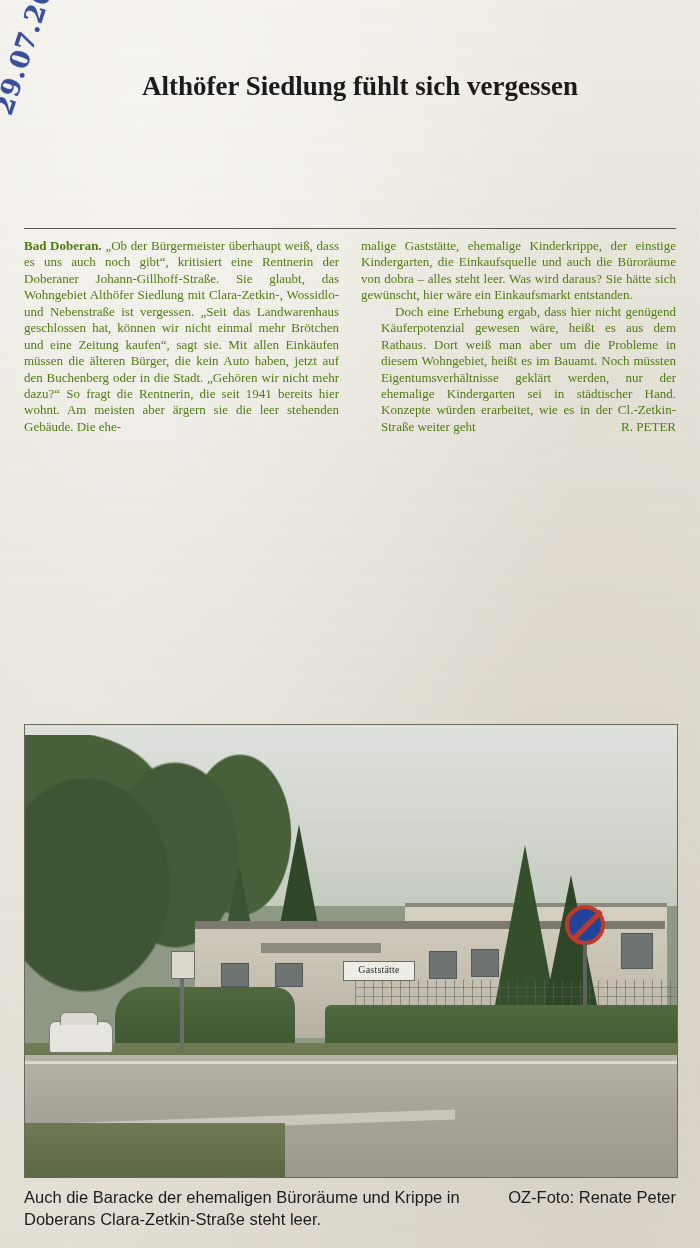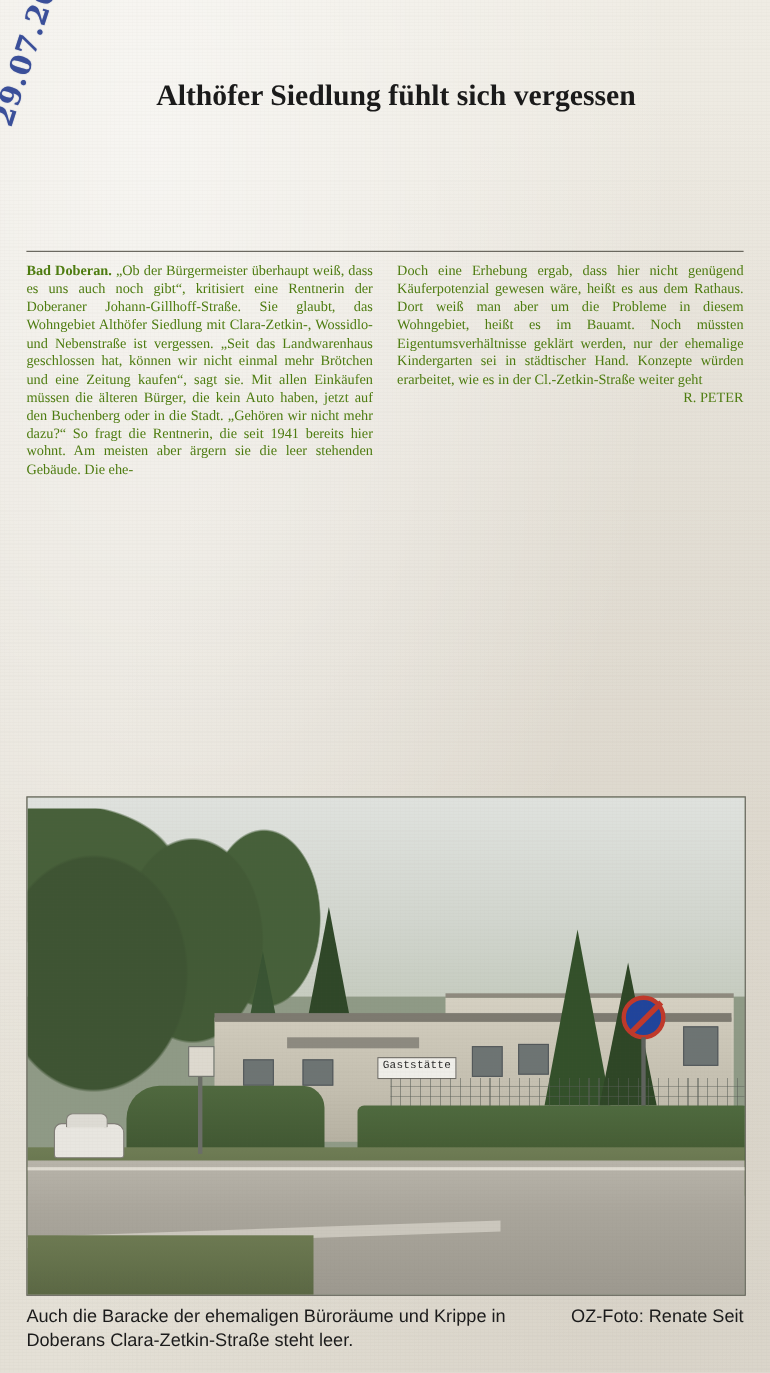--- a/index.html
+++ b/index.html
@@ -190,21 +190,21 @@
     position: absolute;
     left: 236px; top: 218px; width: 120px; height: 10px;
     background: #8d8a80;
   }
   .sign {
     position: absolute;
     left: 318px; top: 236px; width: 70px; height: 18px;
     background: #efeee9;
     border: 1px solid #6f6c64;
     color: #2a2a2a;
-    font-family: Liberation Mono, monospace;
+    font-family: Liberation Serif, serif;
     font-size: 10px;
     line-height: 16px;
     text-align: center;
     letter-spacing: 0.2px;
   }
   .no-parking {
     position: absolute;
     left: 540px; top: 180px; width: 40px; height: 40px;
     border-radius: 50%;
     background: #20449b;
@@ -323,20 +323,21 @@
     <div class="subheadline">Althöfer Siedlung fühlt sich vergessen</div>
   </div>
 
   <div class="rule rule-top"></div>
 
   <div class="columns">
     <div class="col">
       <p><span class="dateline">Bad Doberan.</span> <span>„Ob der Bürgermeister überhaupt weiß, dass es uns auch noch gibt“, kritisiert eine Rentnerin der Doberaner Johann-Gillhoff-Straße. Sie glaubt, das Wohngebiet Althöfer Siedlung mit Clara-Zetkin-, Wossidlo- und Nebenstraße ist vergessen. „Seit das Landwarenhaus geschlossen hat, können wir nicht einmal mehr Brötchen und eine Zeitung kaufen“, sagt sie. Mit allen Einkäufen müssen die älteren Bürger, die kein Auto haben, jetzt auf den Buchenberg oder in die Stadt. „Gehören wir nicht mehr dazu?“ So fragt die Rentnerin, die seit 1941 bereits hier wohnt. Am meisten aber ärgern sie die leer stehenden Gebäude. Die ehe-</span></p>
     </div>
     <div class="col">
+      <p>malige Gaststätte, ehemalige Kinderkrippe, der einstige Kindergarten, die Einkaufsquelle und auch die Büroräume von dobra – alles steht leer. Was wird daraus? Sie hätte sich gewünscht, hier wäre ein Einkaufsmarkt entstanden.</p>
       <p><span>Doch eine Erhebung ergab, dass hier nicht genügend Käuferpotenzial gewesen wäre, heißt es aus dem Rathaus. Dort weiß man aber um die Probleme in diesem Wohngebiet, heißt es im Bauamt. Noch müssten Eigentumsverhältnisse geklärt werden, nur der ehemalige Kindergarten sei in städtischer Hand. Konzepte würden erarbeitet, wie es in der Cl.-Zetkin-Straße weiter geht</span> <span class="byline">R. PETER</span></p>
     </div>
   </div>
 
   <div class="photo-wrap">
     <div class="photo">
       <div class="sky"></div>
       <div class="treeline"></div>
       <div class="conifer c1"></div>
       <div class="conifer c4"></div>
@@ -362,18 +363,18 @@
       <div class="road-edge"></div>
       <div class="kerb"></div>
       <div class="verge"></div>
       <div class="pole"></div>
       <div class="pole-sign"></div>
       <div class="car"></div>
     </div>
   </div>
 
   <div class="caption">
-    <span class="credit">OZ-Foto: Renate Seit</span>
+    <span class="credit">OZ-Foto: Renate Peter</span>
     <span>Auch die Baracke der ehemaligen Büroräume und Krippe in Doberans Clara-Zetkin-Straße steht leer.</span>
   </div>
 
 </div>
 <div class="grain"></div>
 
 </body></html>

